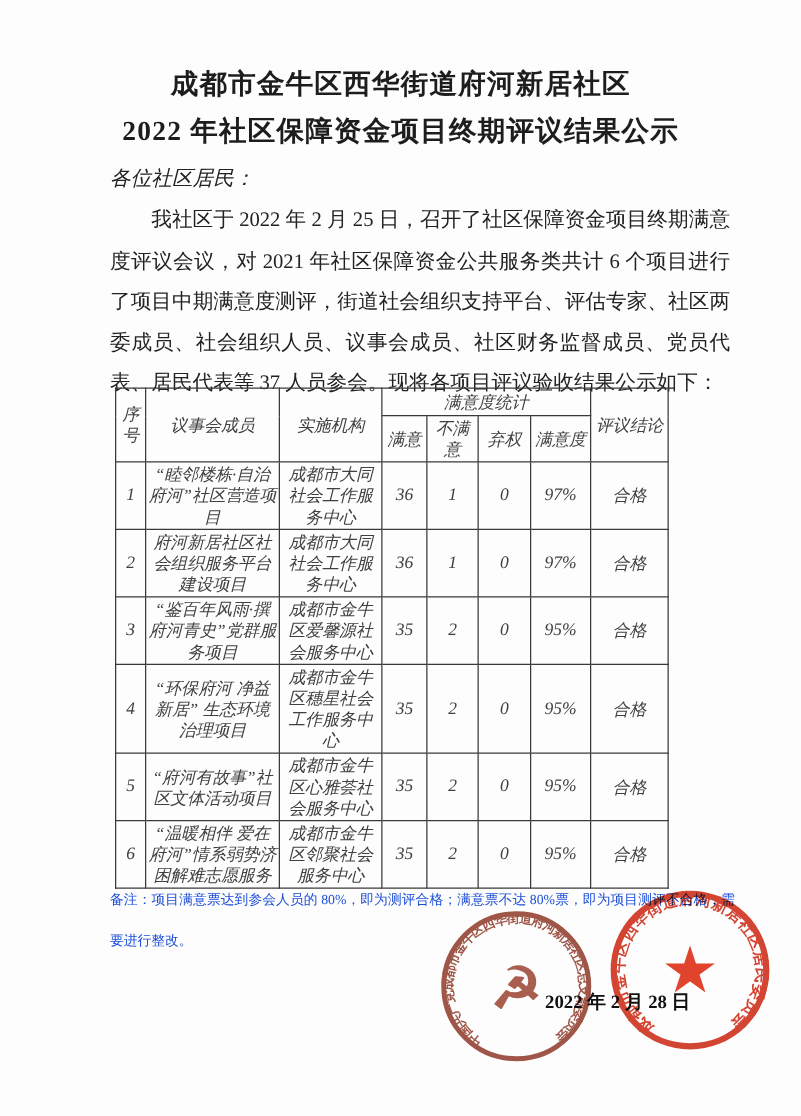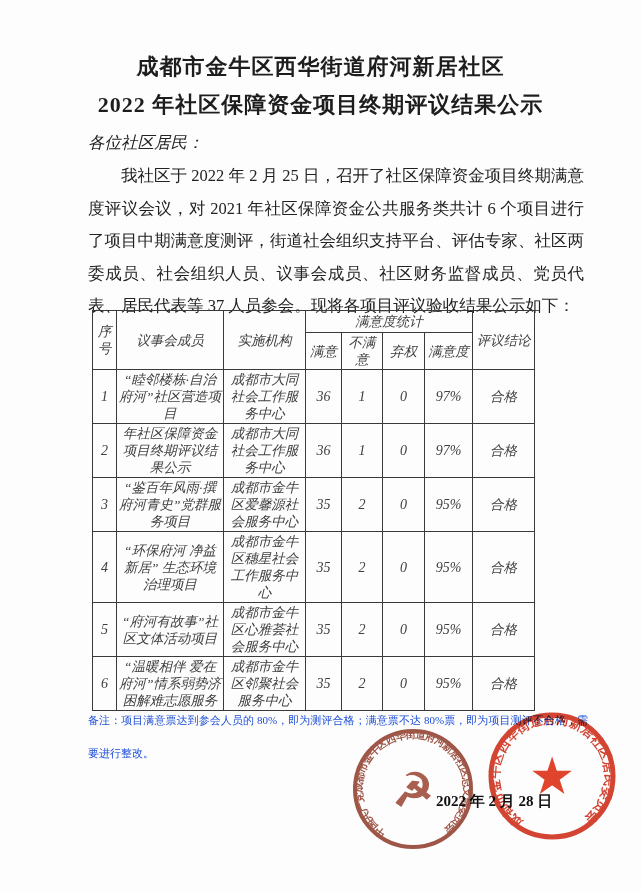--- a/index.html
+++ b/index.html
@@ -111,21 +111,21 @@
         <td>“睦邻楼栋·自治府河”社区营造项目</td>
         <td>成都市大同社会工作服务中心</td>
         <td class="num">36</td>
         <td class="num">1</td>
         <td class="num">0</td>
         <td class="num">97%</td>
         <td>合格</td>
       </tr>
       <tr style="height:50px">
         <td class="num">2</td>
-        <td>年社区保障资金项目终期评议结果公示</td>
+        <td>府河新居社区社会组织服务平台建设项目</td>
         <td>成都市大同社会工作服务中心</td>
         <td class="num">36</td>
         <td class="num">1</td>
         <td class="num">0</td>
         <td class="num">97%</td>
         <td>合格</td>
       </tr>
       <tr style="height:46px">
         <td class="num">3</td>
         <td>“鉴百年风雨·撰府河青史”党群服务项目</td>

